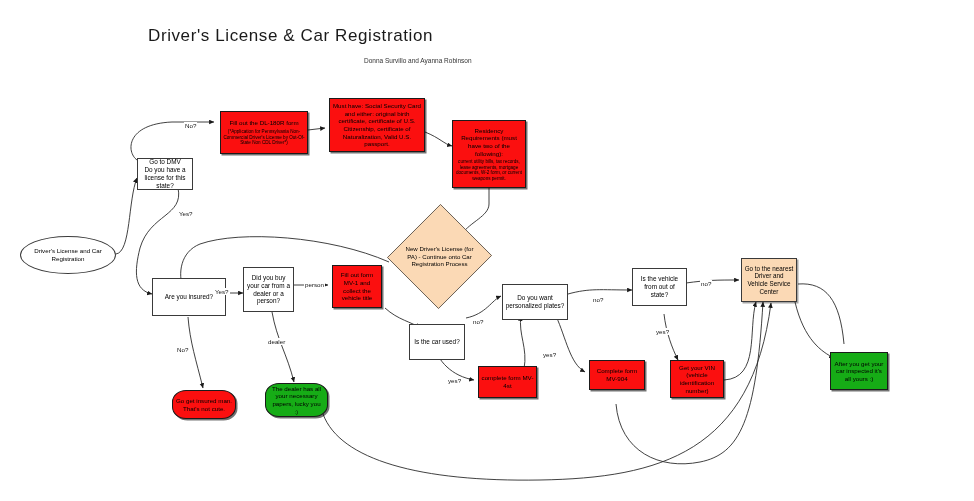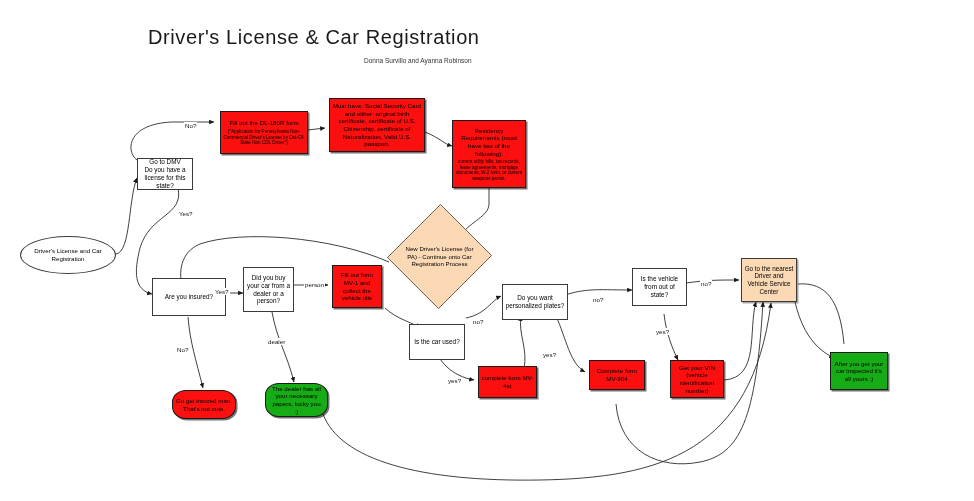--- a/index.html
+++ b/index.html
@@ -18,21 +18,21 @@
   #edges {
     position: absolute;
     left: 0; top: 0;
     width: 974px; height: 501px;
     pointer-events: none;
   }
 
   .title {
     position: absolute;
     left: 148px; top: 26px;
-    font-size: 20px;
+    font-size: 17px;
     letter-spacing: 0.6px;
     color: #1a1a1a;
     font-weight: 400;
     white-space: nowrap;
   }
   .byline {
     position: absolute;
     left: 364px; top: 57px;
     font-size: 6.5px;
     color: #333333;

